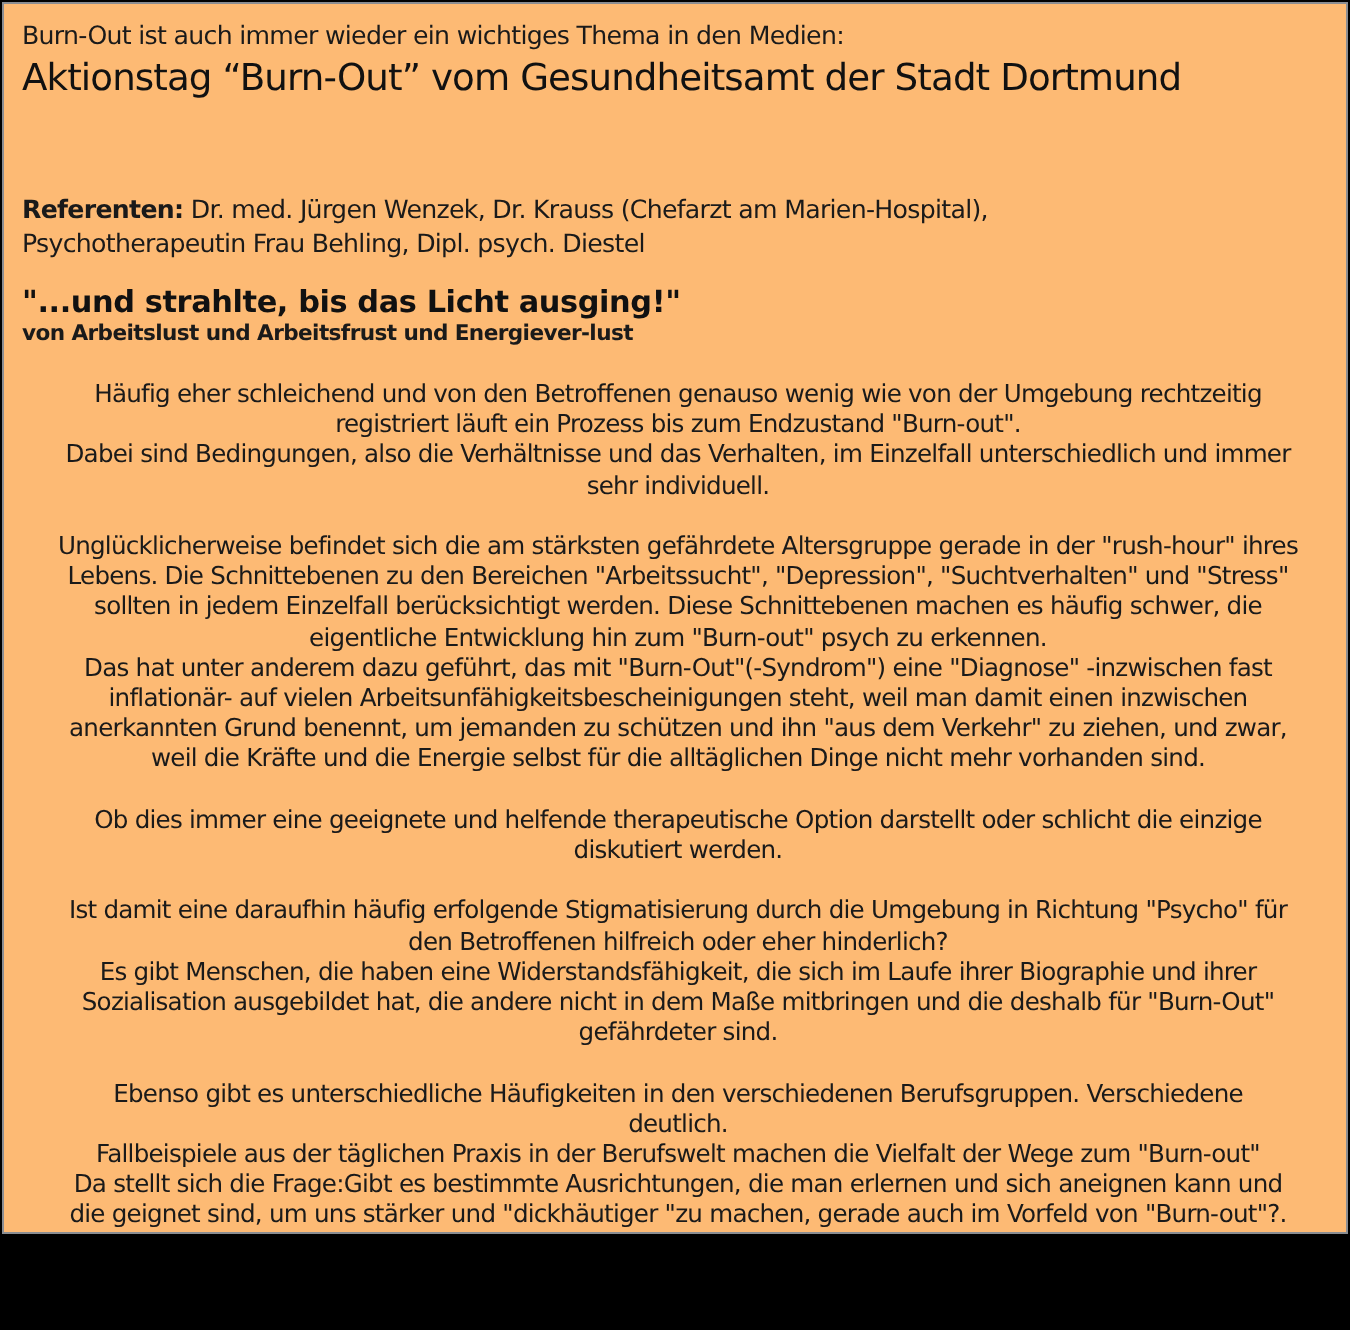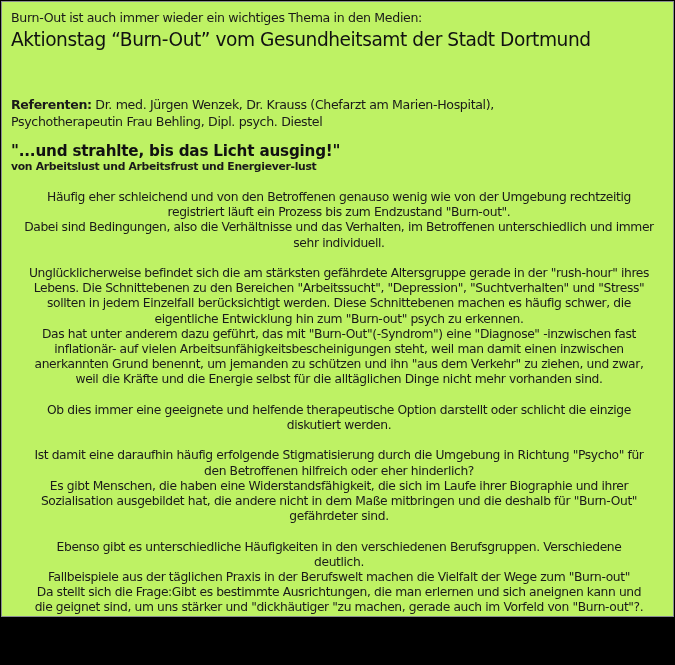--- a/index.html
+++ b/index.html
@@ -12,21 +12,21 @@
       height: 665px;
       position: relative;
       overflow: hidden;
     }
     .panel {
       position: absolute;
       left: 1px;
       top: 1px;
       width: 671px;
       height: 614px;
-      background: #bef264;
+      background: #fdba74;
       border: 1px solid #8a8d92;
       box-sizing: content-box;
       font-family: "DejaVu Sans", sans-serif;
       color: #1a1a1a;
     }
     .content {
       position: absolute;
       left: 9px;
       top: 8px;
       right: 6px;
@@ -98,21 +98,21 @@
       <span>Psychotherapeutin Frau Behling, Dipl. psych. Diestel</span>
     </p>
 
     <p class="quote-title">"...und strahlte, bis das Licht ausging!"</p>
     <p class="quote-sub">von Arbeitslust und Arbeitsfrust und  Energiever-lust</p>
 
     <div class="body-text">
       <p class="para">
         <span class="line">Häufig eher schleichend und von den Betroffenen genauso wenig wie von der Umgebung  rechtzeitig</span>
         <span class="line">registriert läuft ein Prozess bis zum Endzustand "Burn-out".</span>
-        <span class="line">Dabei sind Bedingungen, also die Verhältnisse und das Verhalten, im Betroffenen unterschiedlich und immer</span>
+        <span class="line">Dabei sind Bedingungen, also die Verhältnisse und das Verhalten, im Einzelfall unterschiedlich und immer</span>
         <span class="line">sehr individuell.</span>
       </p>
       <p class="para">
         <span class="line">Unglücklicherweise befindet sich die am stärksten gefährdete Altersgruppe gerade in der "rush-hour" ihres</span>
         <span class="line">Lebens. Die Schnittebenen zu den Bereichen "Arbeitssucht", "Depression", "Suchtverhalten" und "Stress"</span>
         <span class="line">sollten in jedem Einzelfall berücksichtigt werden. Diese Schnittebenen machen es häufig schwer, die</span>
         <span class="line">eigentliche Entwicklung hin zum "Burn-out" psych zu erkennen.</span>
         <span class="line">Das hat unter anderem dazu geführt, das mit "Burn-Out"(-Syndrom") eine  "Diagnose" -inzwischen fast</span>
         <span class="line">inflationär- auf vielen Arbeitsunfähigkeitsbescheinigungen steht, weil man damit einen inzwischen</span>
         <span class="line">anerkannten Grund benennt, um jemanden zu schützen und ihn "aus dem Verkehr" zu ziehen, und zwar,</span>

